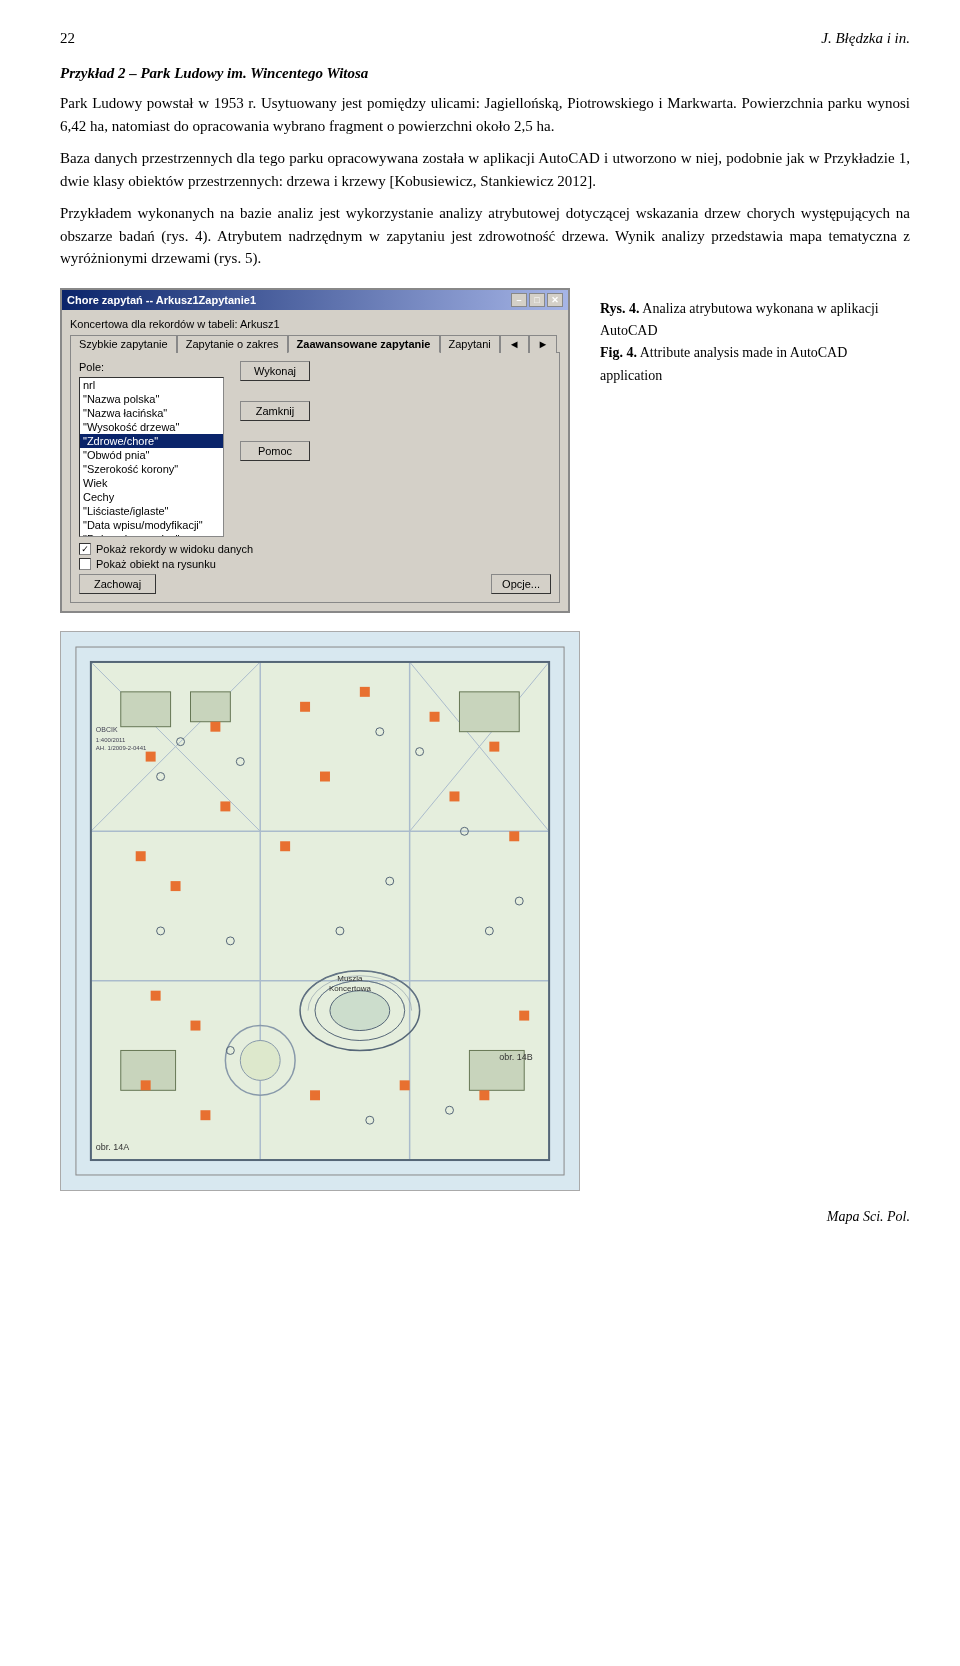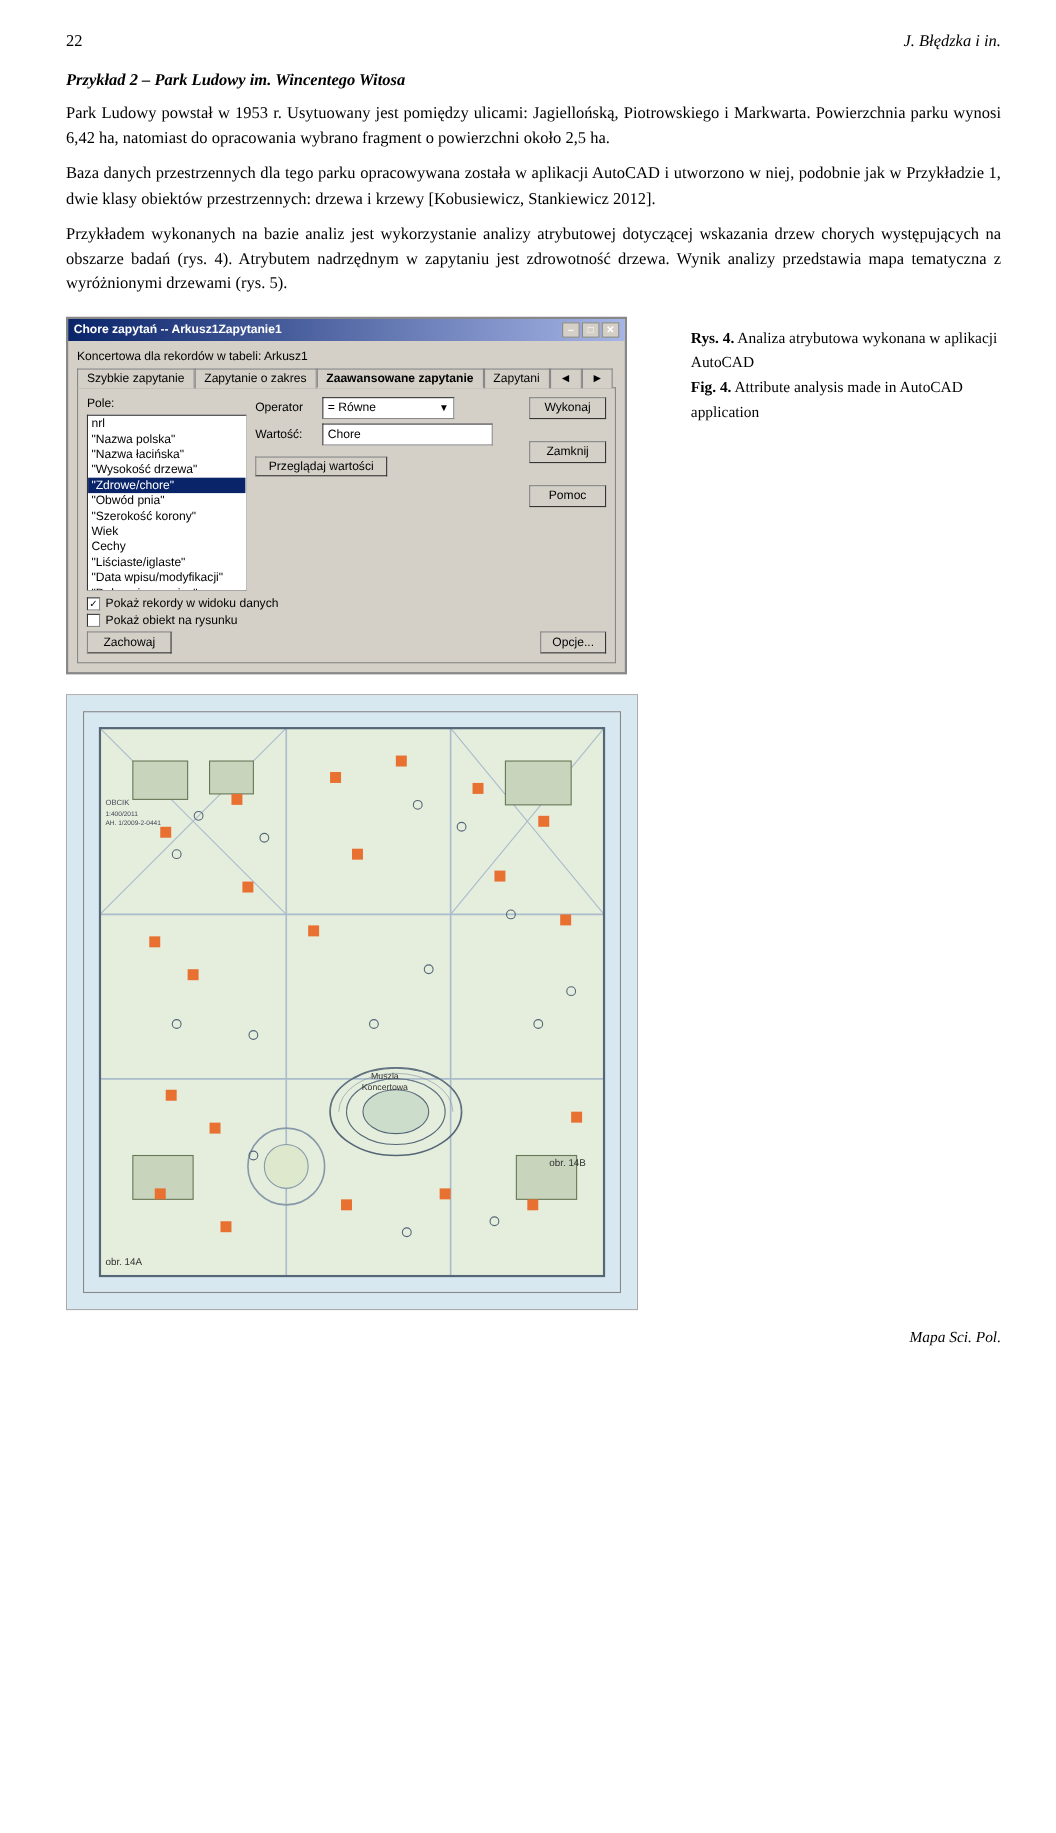--- a/index.html
+++ b/index.html
@@ -180,21 +180,21 @@
       border: 1px solid #aaa;
       background: #e8f0f8;
       width: 520px;
       height: 560px;
       position: relative;
       overflow: hidden;
       margin: 0;
     }
     .map-svg { width: 100%; height: 100%; }
 
-    .caption-block { font-size: 14px; line-height: 1.6; margin-left: 28px; }
+    .caption-block { font-size: 14px; line-height: 1.6; }
     .caption-bold { font-weight: bold; }
 
     .bottom-caption {
       display: flex;
       gap: 20px;
       margin-top: 10px;
     }
     .map-col { flex: 0 0 520px; }
     .map-caption-col { flex: 1; font-size: 14px; line-height: 1.5; }
 
@@ -257,36 +257,20 @@
                 <div class="field-item">"Obwód pnia"</div>
                 <div class="field-item">"Szerokość korony"</div>
                 <div class="field-item">Wiek</div>
                 <div class="field-item">Cechy</div>
                 <div class="field-item">"Liściaste/iglaste"</div>
                 <div class="field-item">"Data wpisu/modyfikacji"</div>
                 <div class="field-item">"Dokonujący wpisu"</div>
               </div>
             </div>
 
-            <div class="operator-value-col">
-              <div class="row-inline">
-                <span class="small-label">Operator</span>
-                <div class="combo-box">
-                  <span>= Równe</span>
-                  <span class="combo-arrow">▼</span>
-                </div>
-              </div>
-              <div class="row-inline">
-                <span class="small-label">Wartość:</span>
-                <input class="text-input" type="text" value="Chore" style="">
-              </div>
-              <div style="margin-top:6px;">
-                <div class="browse-btn">Przeglądaj wartości</div>
-              </div>
-            </div>
 
             <div class="right-buttons">
               <div class="right-btn">Wykonaj</div>
               <div class="right-btn">Zamknij</div>
               <div class="right-btn">Pomoc</div>
             </div>
           </div>
 
           <div class="checkboxes">
             <div class="checkbox-row">

